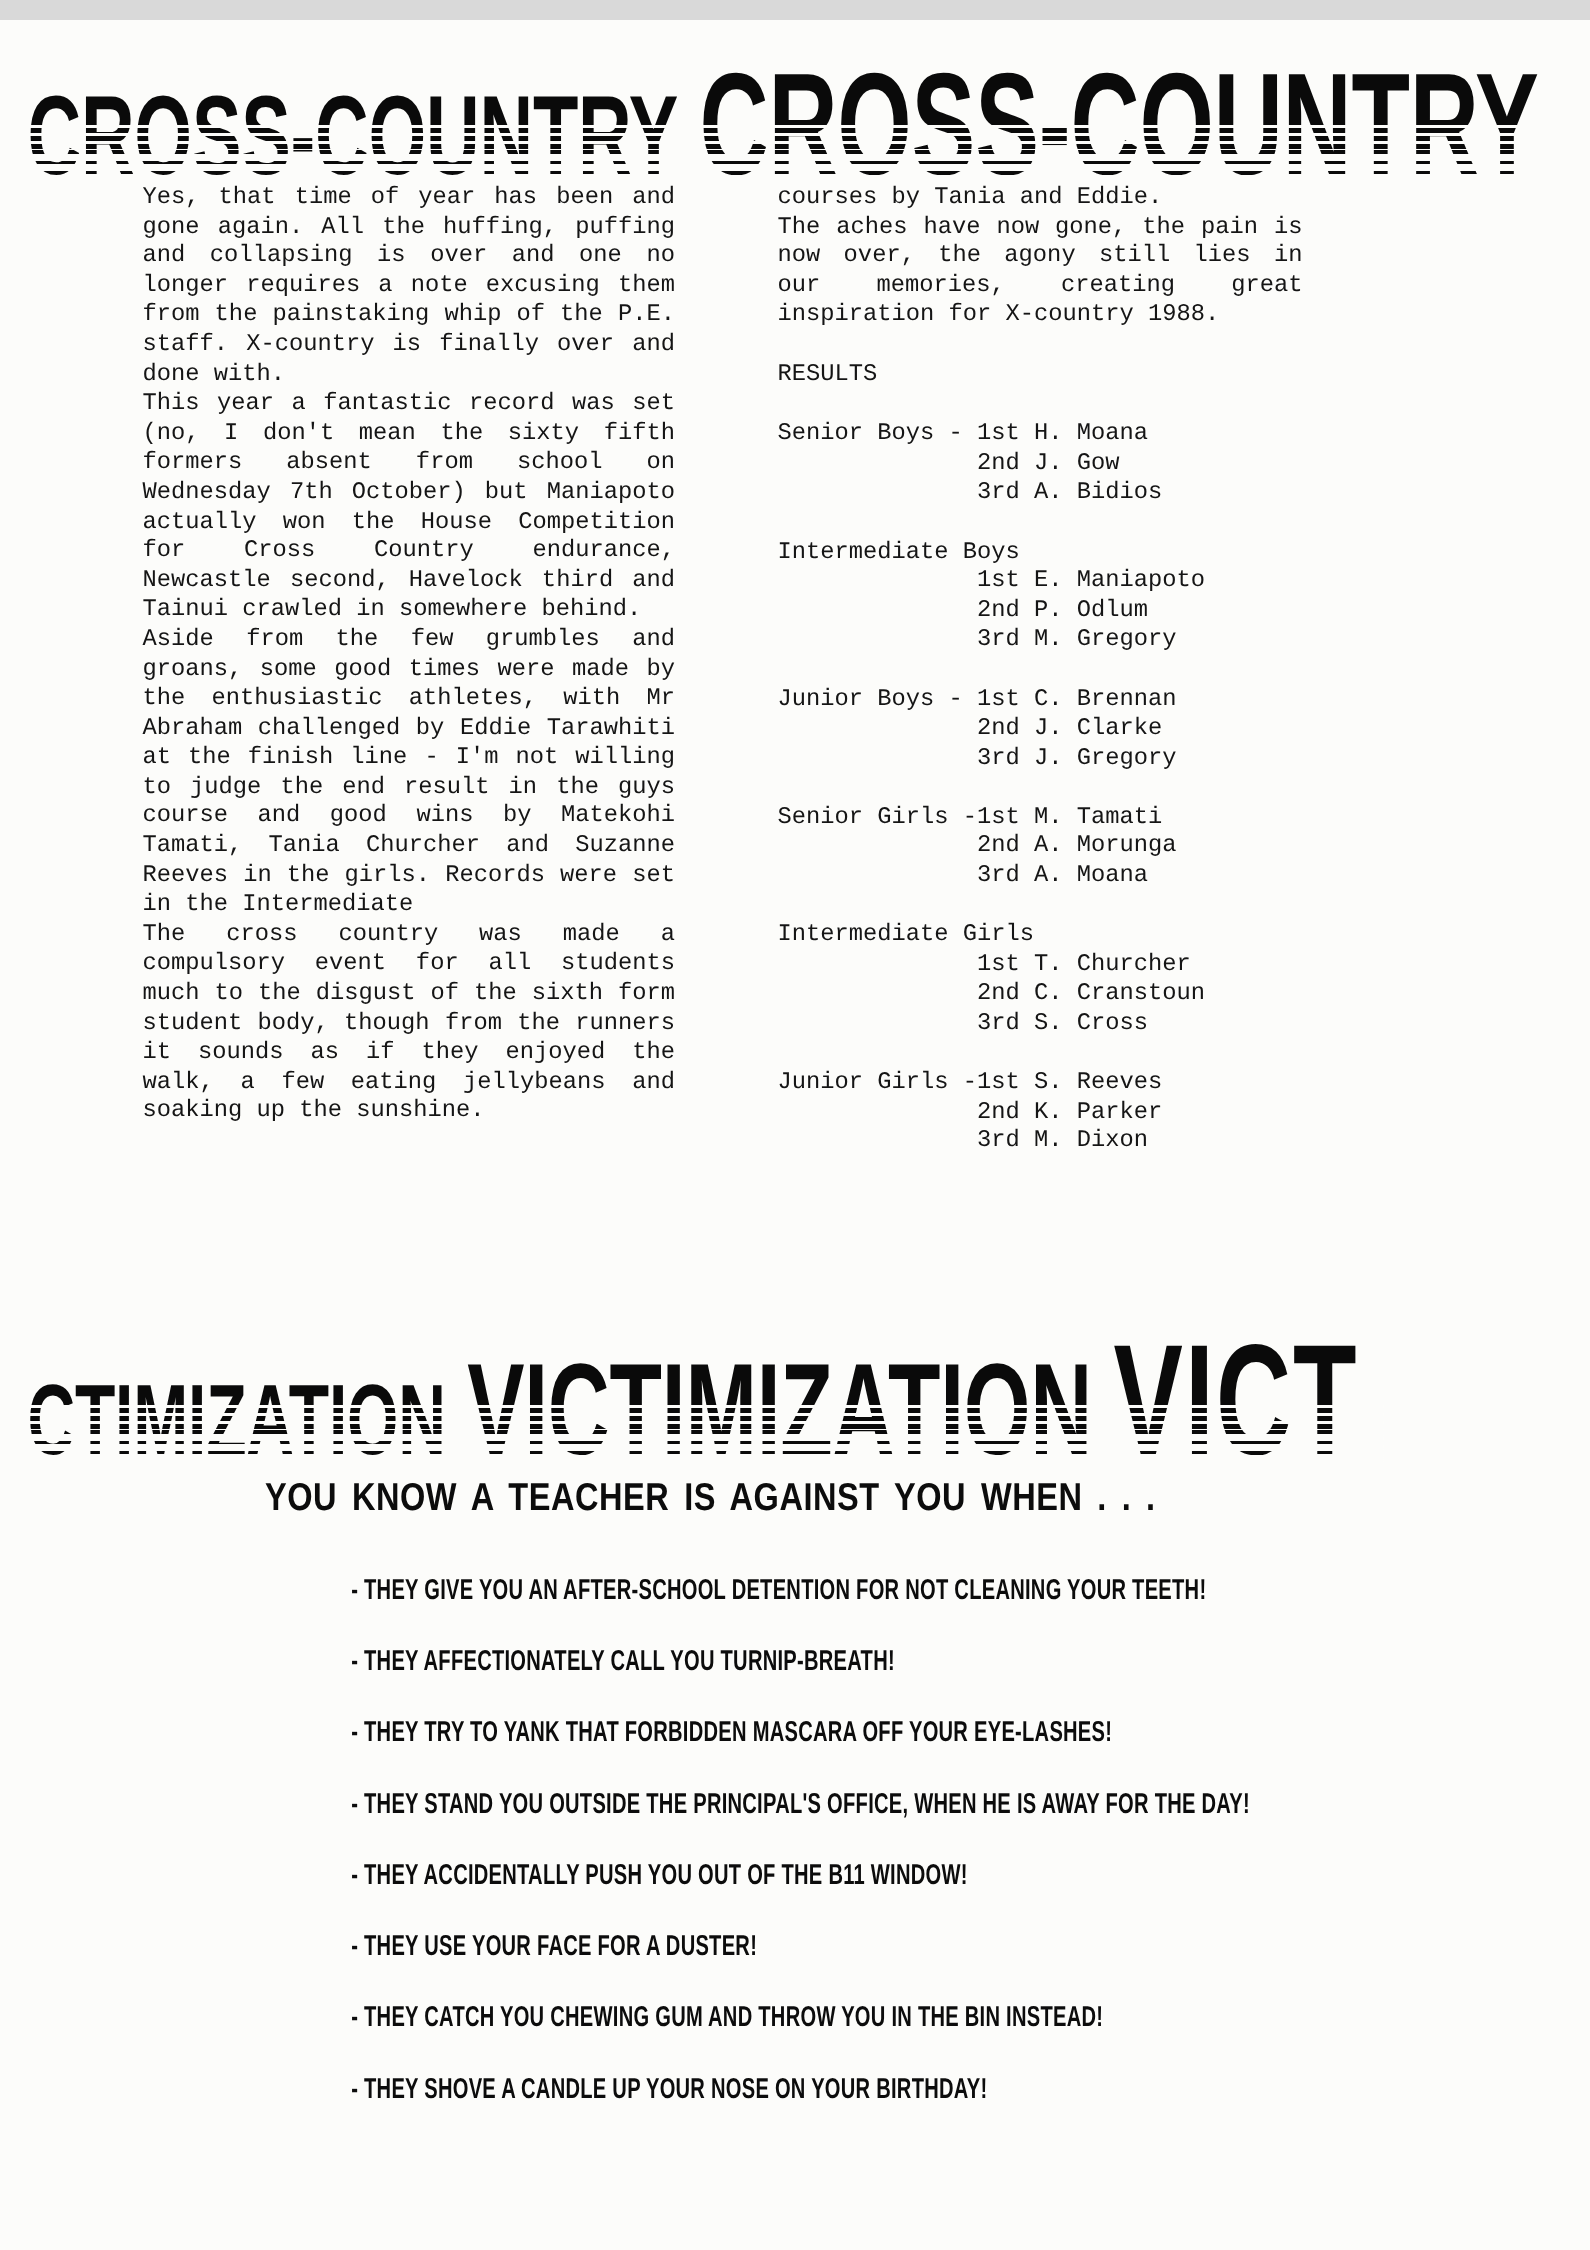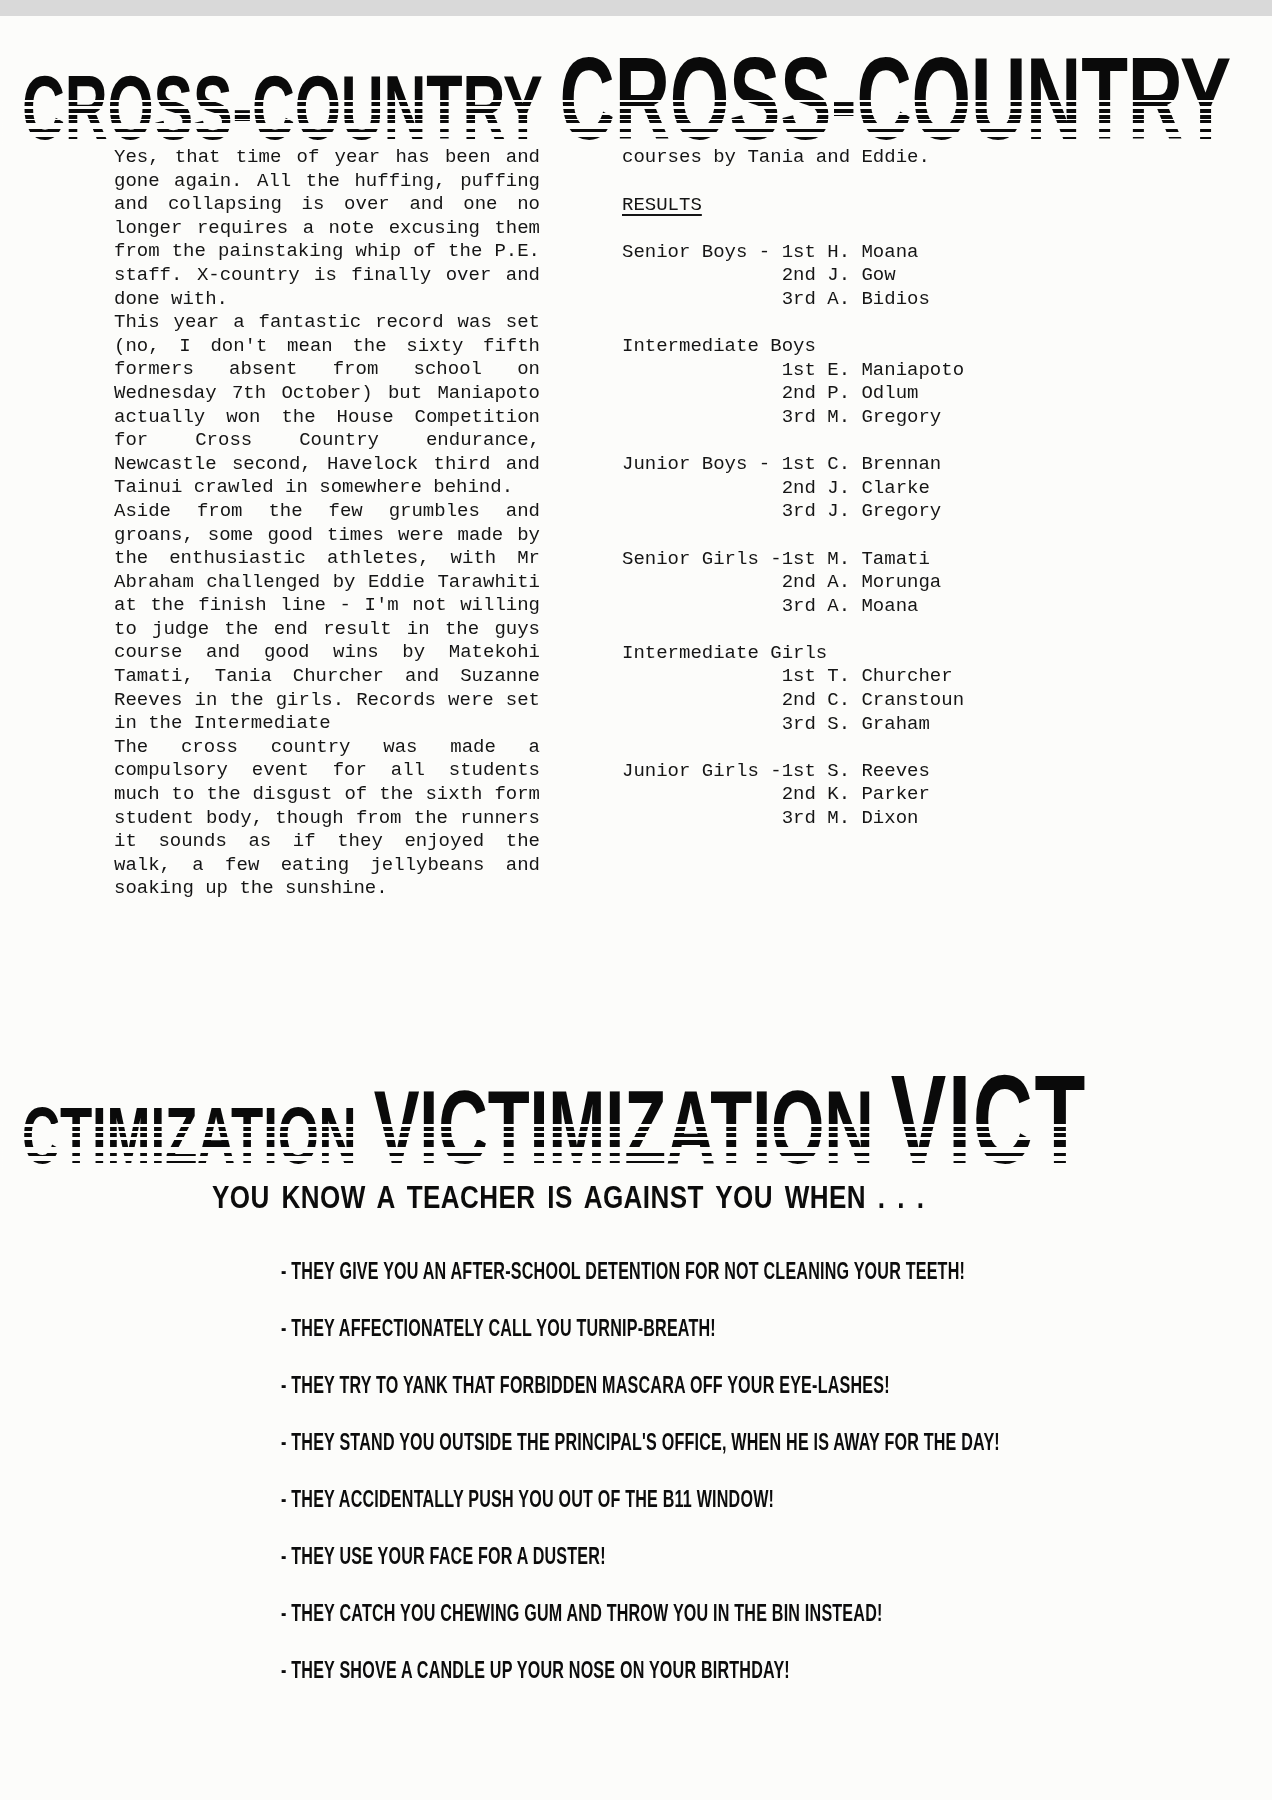--- a/index.html
+++ b/index.html
@@ -44,21 +44,20 @@
 
   
   .col { position: absolute; top: 130px; font-size: 19px; line-height: 23.6px; }
   .col-left  { left: 114px; width: 426px; }
   .col-right { left: 622px; width: 420px; }
   .col p { margin: 0; text-align: justify; text-align-last: left; }
   .col-right .p-first { text-align: center; }
   .results-heading {
     margin-top: 24px;
     display: inline-block;
-    text-decoration: underline;
     text-decoration-thickness: 2px;
     text-underline-offset: 4px;
     text-align: right;
   }
   .results-group { margin-top: 23.6px; }
   .results-group:first-of-type { margin-top: 0; }
   .results-line { white-space: pre; }
 
   
   .subtitle {
@@ -107,20 +106,21 @@
 
   <div class="col col-left">
     <p>Yes, that time of year has been and gone again.  All the huffing, puffing and collapsing is over and one no longer requires a note excusing them from the painstaking whip of the P.E. staff.  X-country is finally over and done with.</p>
     <p>This year a fantastic record was set (no, I don't mean the sixty fifth formers absent from school on Wednesday 7th October) but Maniapoto actually won the House Competition for Cross Country endurance, Newcastle second, Havelock third and Tainui crawled in somewhere behind.</p>
     <p>Aside from the few grumbles and groans, some good times were made by the enthusiastic athletes, with Mr Abraham challenged by Eddie Tarawhiti at the finish line - I'm not willing to judge the end result in the guys course and good wins by Matekohi Tamati, Tania Churcher and Suzanne Reeves in the girls. Records were set in the Intermediate</p>
     <p>The cross country was made a compulsory event for all students much to the disgust of the sixth form student body, though from the runners it sounds as if they enjoyed the walk, a few eating jellybeans and soaking up the sunshine.</p>
   </div>
 
   <div class="col col-right">
     <p class="p-first">courses by Tania and Eddie.</p>
+    <p>The aches have now gone, the pain is now over, the agony still lies in our memories, creating great inspiration for X-country 1988.</p>
 
     <div class="results-heading">RESULTS</div>
 
     <div class="results-group">
       <div class="results-line">Senior Boys - 1st H. Moana</div>
       <div class="results-line">              2nd J. Gow</div>
       <div class="results-line">              3rd A. Bidios</div>
     </div>
 
     <div class="results-group">
@@ -139,21 +139,21 @@
     <div class="results-group">
       <div class="results-line">Senior Girls -1st M. Tamati</div>
       <div class="results-line">              2nd A. Morunga</div>
       <div class="results-line">              3rd A. Moana</div>
     </div>
 
     <div class="results-group">
       <div class="results-line">Intermediate Girls</div>
       <div class="results-line">              1st T. Churcher</div>
       <div class="results-line">              2nd C. Cranstoun</div>
-      <div class="results-line">              3rd S. Graham</div>
+      <div class="results-line">              3rd S. Cross</div>
     </div>
 
     <div class="results-group">
       <div class="results-line">Junior Girls -1st S. Reeves</div>
       <div class="results-line">              2nd K. Parker</div>
       <div class="results-line">              3rd M. Dixon</div>
     </div>
   </div>
 
   <div class="headline headline-2">

